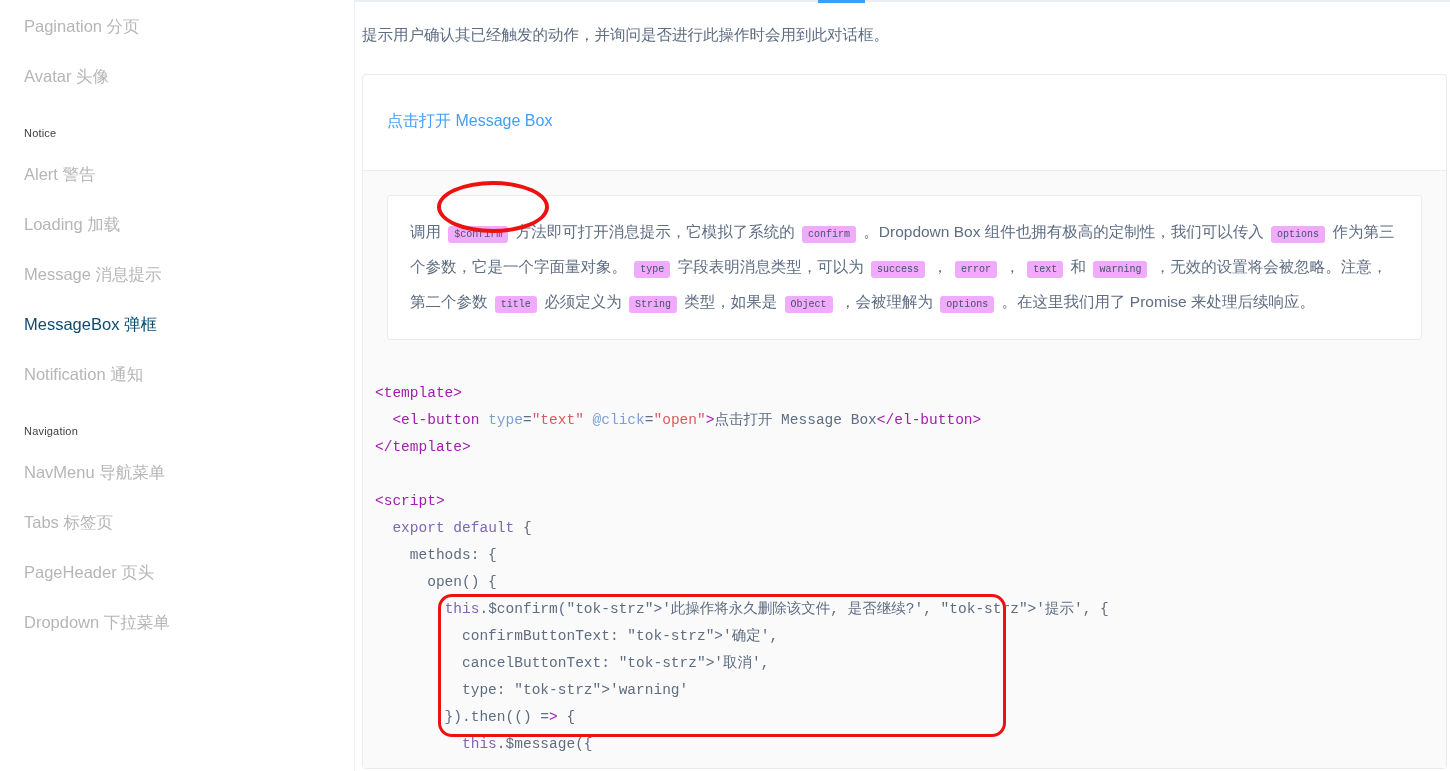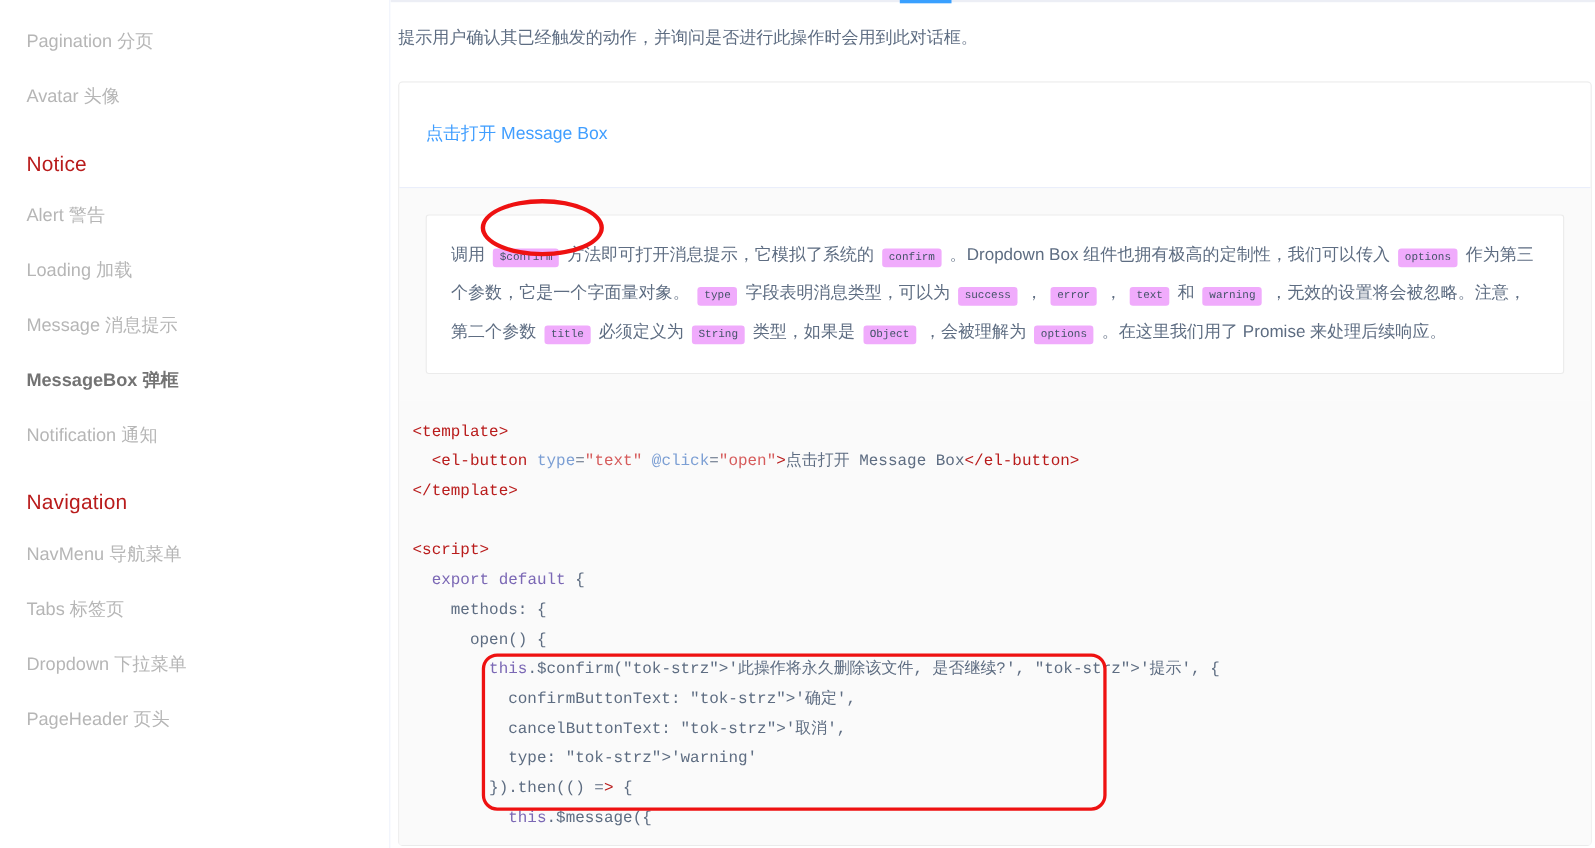--- a/index.html
+++ b/index.html
@@ -18,38 +18,38 @@
   
   .sidebar {
     width: 355px;
     flex: 0 0 355px;
     background: #ffffff;
     border-right: 1px solid #eaeefb;
     padding-top: 0px;
     position: relative;
     overflow: hidden;
   }
-  .sidebar-inner { padding-top: 12px; }
+  .sidebar-inner { padding-top: 0; }
   .nav-group-title {
-    font-size: 19px;
-    color: #b91c1c;
+    font-size: 11px;
+    color: #404040;
     padding: 26px 0 10px 24px;
     letter-spacing: 0.2px;
   }
   .nav-item {
     display: block;
     font-size: 16.5px;
     color: #b6b6b6;
     padding: 13px 0 13px 24px;
     line-height: 24px;
     text-decoration: none;
     cursor: pointer;
     white-space: nowrap;
   }
-  .nav-item.active { color: #737373; font-weight: bold; }
+  .nav-item.active { color: #0c4a6e; }
   .nav-item:first-child { padding-top: 14px; }
 
   
   .main {
     flex: 1 1 auto;
     background: #ffffff;
     padding: 0 0 0 0;
     position: relative;
     overflow: hidden;
   }
@@ -115,21 +115,21 @@
   
   .highlight {
     background: #fafafa;
     padding: 16px 0px 10px 12px;
     font-family: "Liberation Mono", monospace;
     font-size: 14.5px;
     line-height: 27px;
     white-space: pre;
     color: #5e6d82;
   }
-  .tok-tag { color: #b91c1c; }
+  .tok-tag { color: #a21caf; }
   .tok-attr { color: #7c9fd4; }
   .tok-str { color: #d65c5c; }
   .tok-kw { color: #7b68b5; }
 
   
   .annot-ellipse {
     position: absolute;
     border: 4px solid #ee1111;
     border-radius: 50% / 50%;
     pointer-events: none;
@@ -158,22 +158,22 @@
         <div class="nav-item">Avatar 头像</div>
         <div class="nav-group-title">Notice</div>
         <div class="nav-item">Alert 警告</div>
         <div class="nav-item">Loading 加载</div>
         <div class="nav-item">Message 消息提示</div>
         <div class="nav-item active">MessageBox 弹框</div>
         <div class="nav-item">Notification 通知</div>
         <div class="nav-group-title">Navigation</div>
         <div class="nav-item">NavMenu 导航菜单</div>
         <div class="nav-item">Tabs 标签页</div>
+        <div class="nav-item">PageHeader 页头</div>
         <div class="nav-item">Dropdown 下拉菜单</div>
-        <div class="nav-item">PageHeader 页头</div>
       </div>
   </nav>
 
   <main class="main">
     <div class="topline"></div>
     <div class="blue-tick" style="left:463px; width:47px;"></div>
 
     <p class="intro">提示用户确认其已经触发的动作，并询问是否进行此操作时会用到此对话框。</p>
 
     <section class="demo-block">

